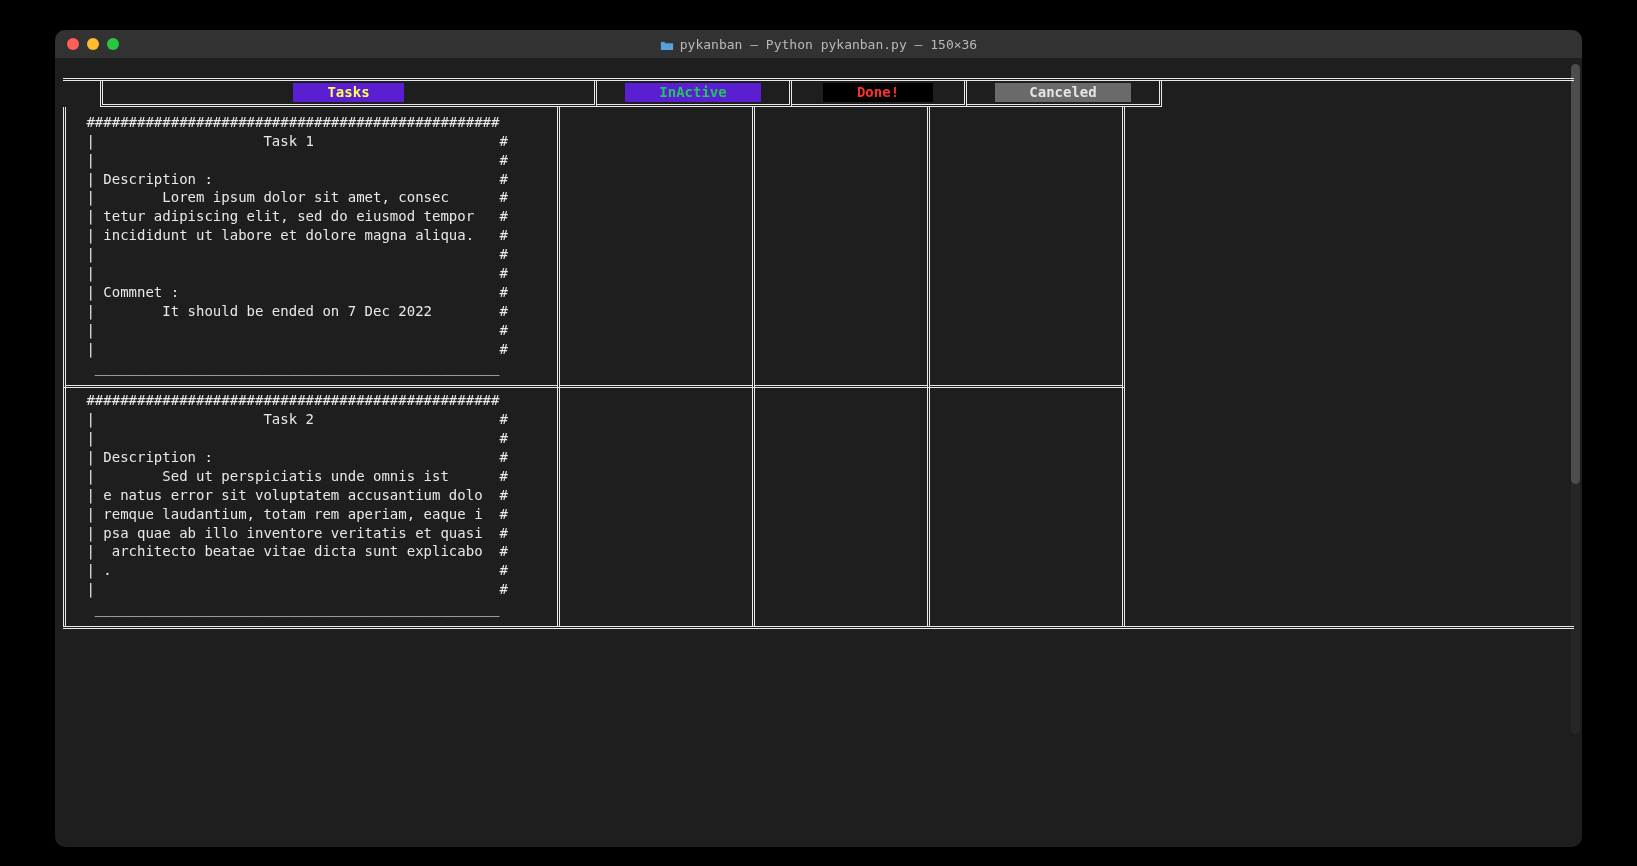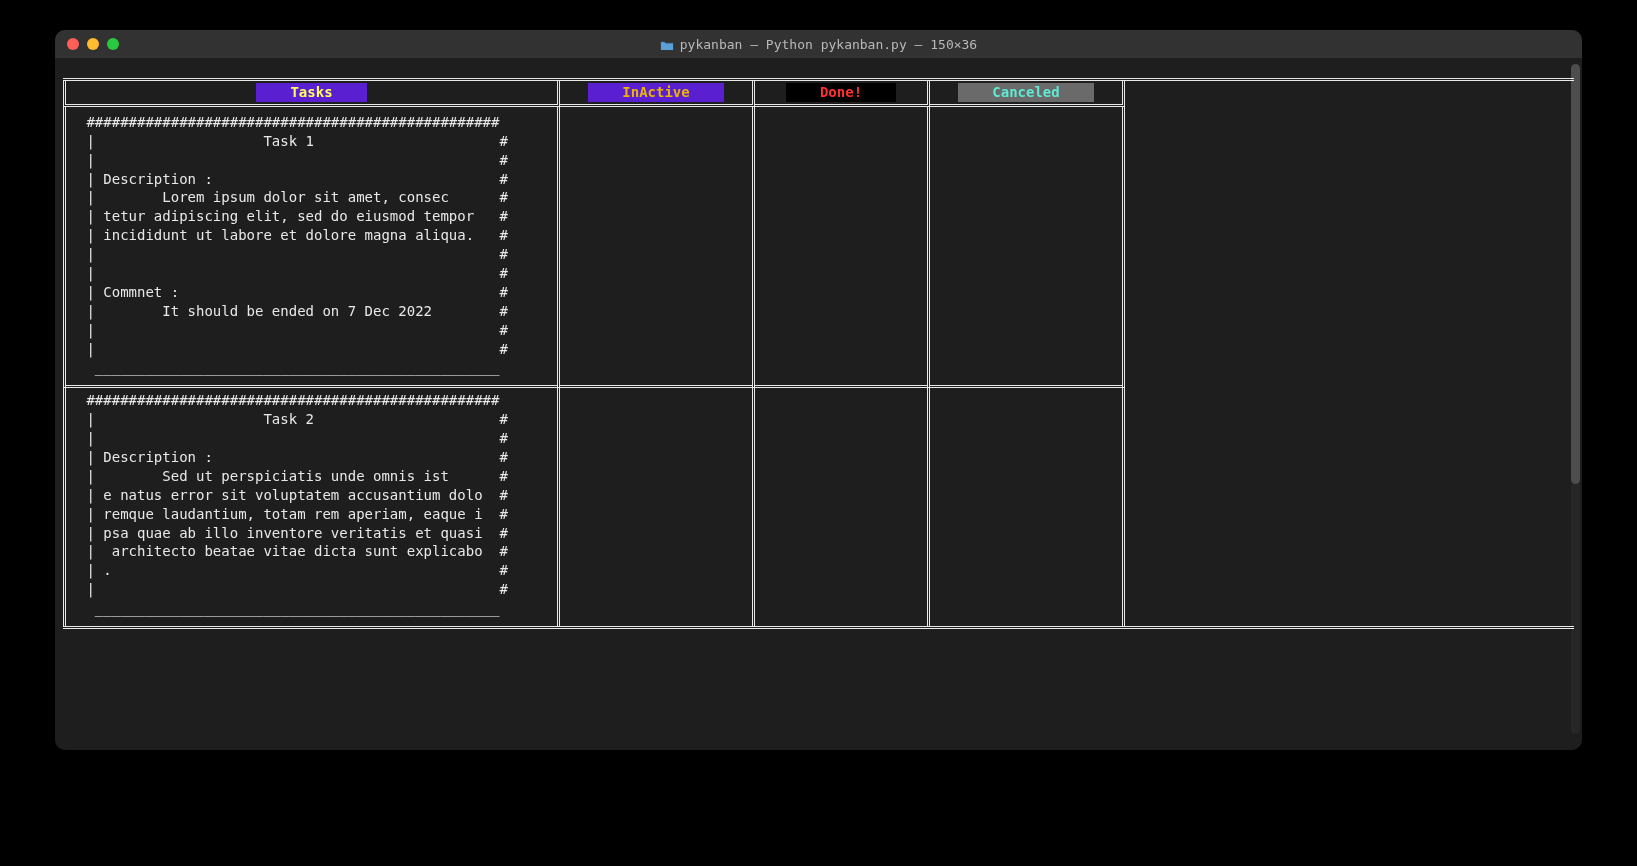--- a/index.html
+++ b/index.html
@@ -10,21 +10,21 @@
     color: #e8e8e8;
     width: 1637px;
     height: 866px;
     padding: 30px 55px;
     position: relative;
   }
   .window {
     background: #1e1e1e;
     border-radius: 10px;
     width: 100%;
-    height: 720px;
+    height: 817px;
     overflow: hidden;
     position: relative;
     box-shadow: 0 8px 40px rgba(0,0,0,0.6);
   }
   .titlebar {
     background: #323232;
     height: 28px;
     display: flex;
     align-items: center;
     padding: 0 12px;
@@ -63,39 +63,39 @@
   }
   .board {
     display: flex;
     border-top: 3px double #e8e8e8;
     border-bottom: none;
   }
   .col {
     border-right: 3px double #e8e8e8;
     border-left: none;
   }
-  .col:first-child { border-left: 3px double #e8e8e8; }
+  .col:first-child { border-left: 3px double #e8e8e8; margin-left: 37px; }
   .col-tasks    { width: 497px; }
   .col-inactive { width: 195px; }
   .col-done     { width: 175px; }
   .col-canceled { width: 195px; }
   .header-row {
     border-bottom: 3px double #e8e8e8;
     text-align: center;
     padding: 2px 0;
   }
   .pill {
     display: inline-block;
     padding: 0 34px;
     font-weight: bold;
   }
   .pill-tasks    { background: #5a1fd1; color: #ffff5a; }
-  .pill-inactive { background: #5a1fd1; color: #eab308; }
+  .pill-inactive { background: #5a1fd1; color: #22c55e; }
   .pill-done     { background: #000000; color: #ff3030; }
-  .pill-canceled { background: #6a6a6a; color: #5eead4; }
+  .pill-canceled { background: #6a6a6a; color: #e5e5e5; }
   .cards-area {
     border-bottom: 3px double #e8e8e8;
   }
   .card-row {
     display: flex;
   }
   .card-row > .cell {
     border-right: 3px double #e8e8e8;
     padding: 6px 8px 8px 12px;
     white-space: pre;

